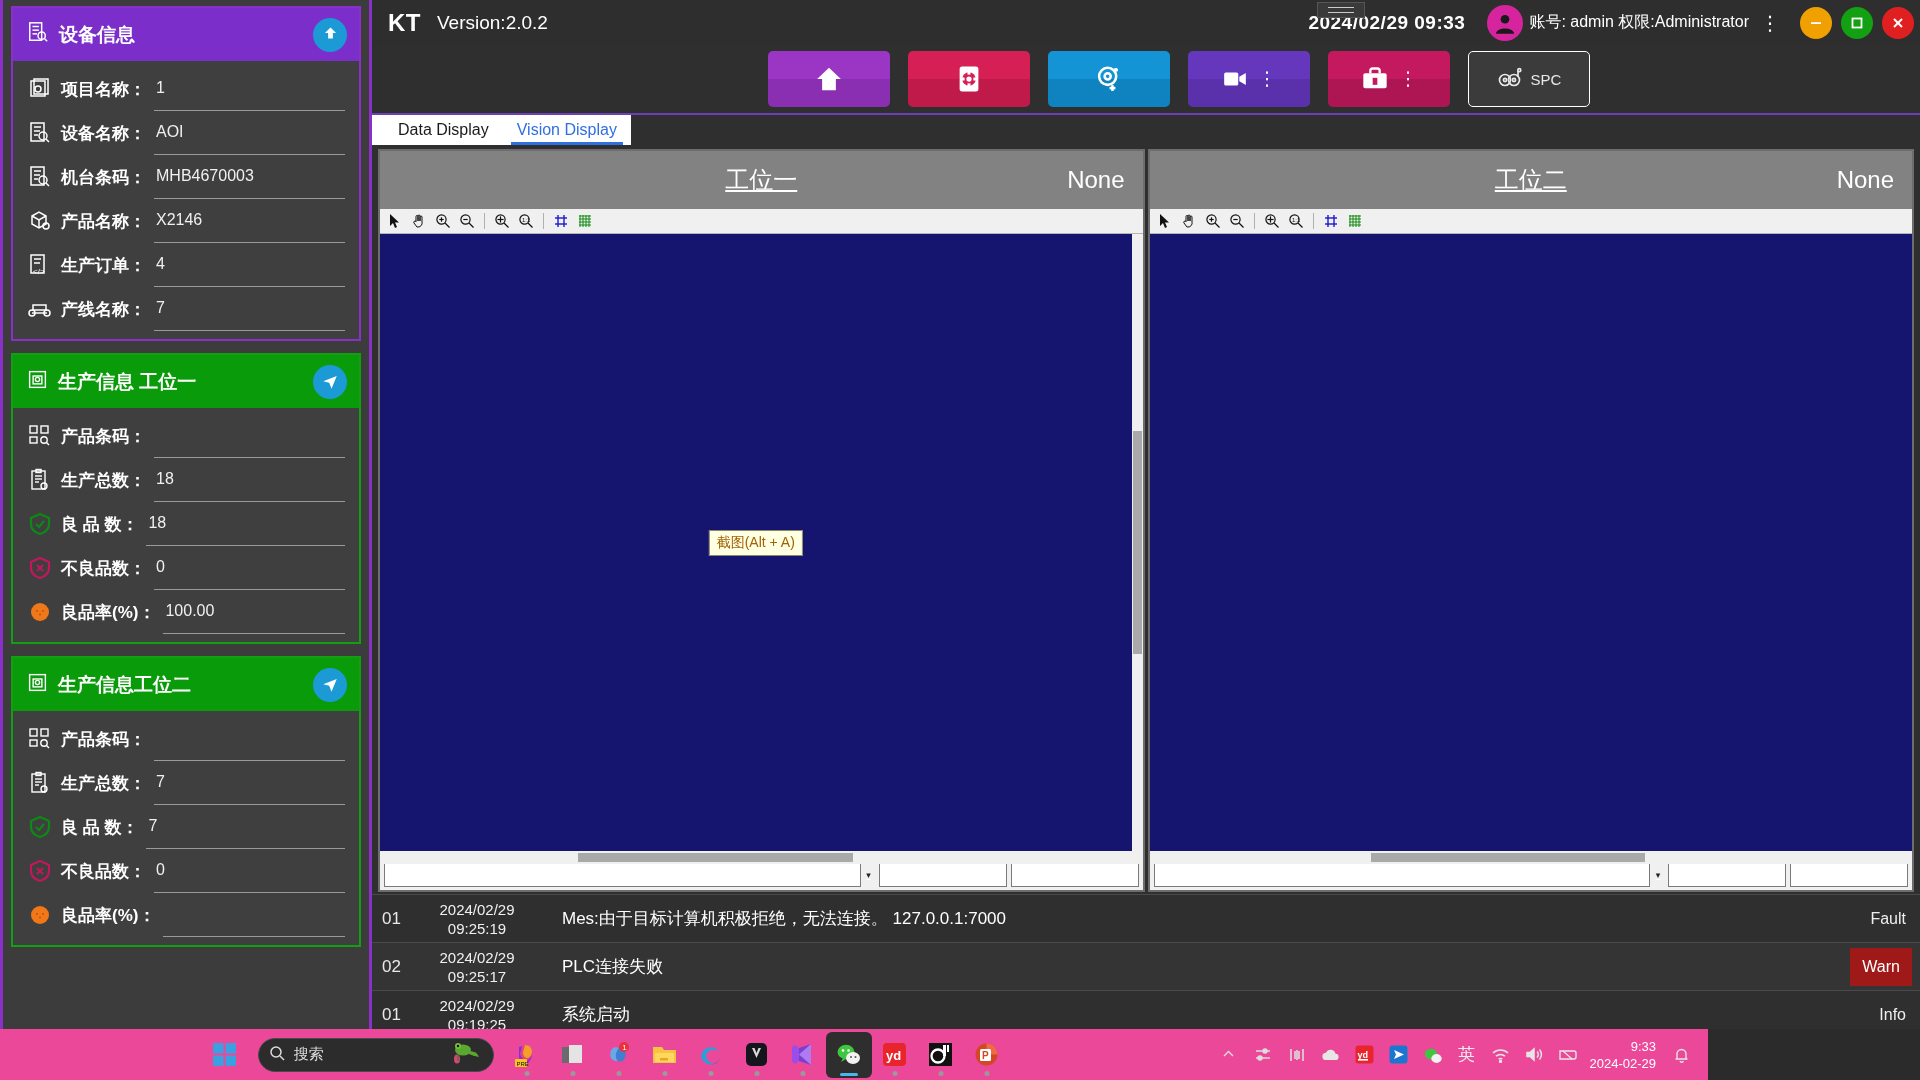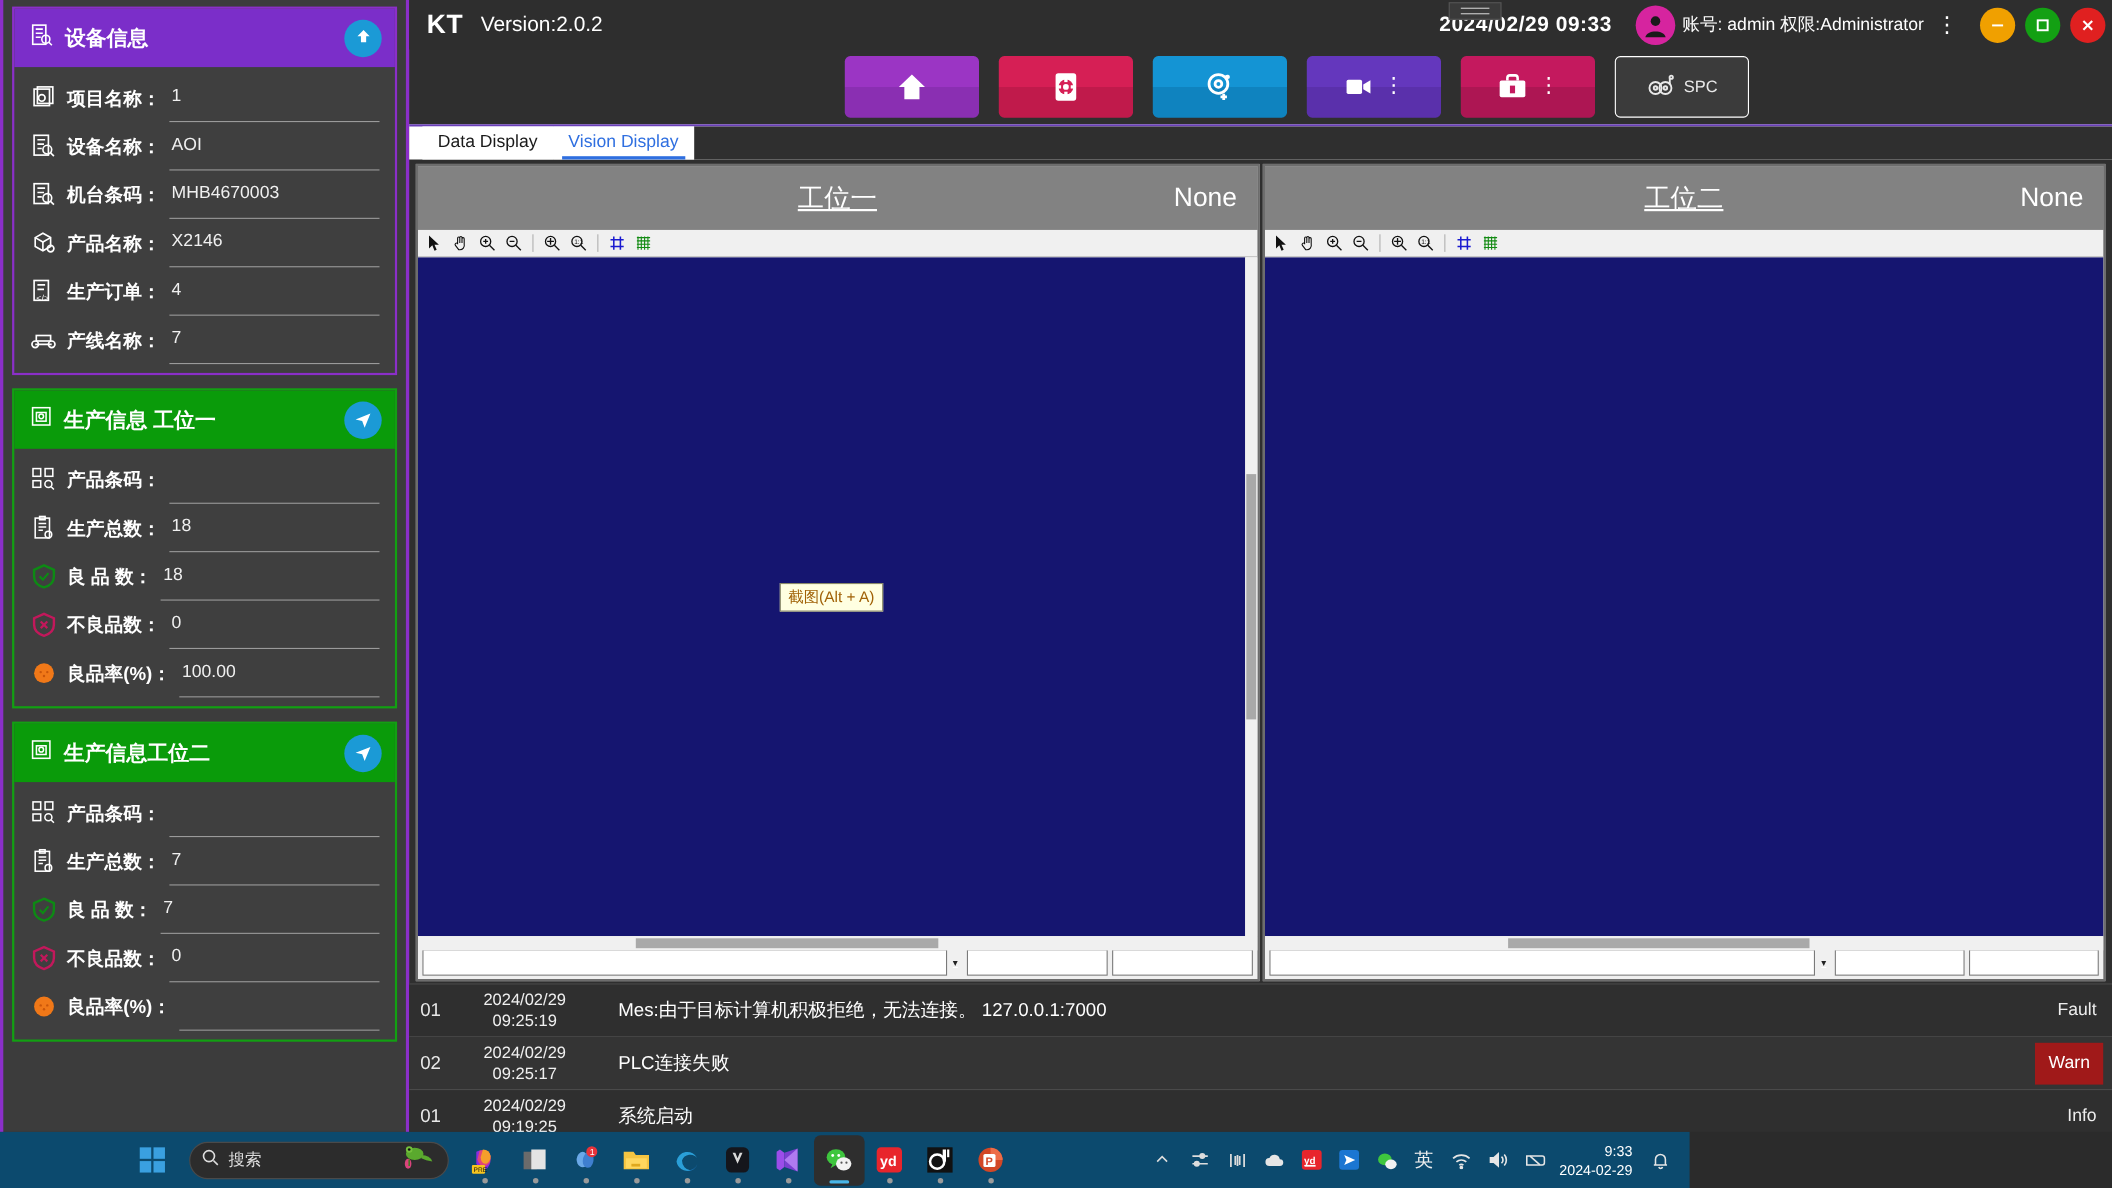--- a/index.html
+++ b/index.html
@@ -147,22 +147,22 @@
   }
   .logrow.alt { background:#343434; }
   .lg-idx { width:40px; font-size:17px; color:#e8e8e8;}
   .lg-time { width:110px; font-size:15px; line-height:19px; color:#f0f0f0; text-align:center;}
   .lg-msg { flex:1; font-size:17px; padding-left:30px; color:#fff;}
   .lg-lvl { font-size:16px; padding-right:14px; color:#eee;}
   .lg-lvl.warn { background:#a01919; color:#fff; padding:10px 12px; margin-right:8px;}
 
   
   #taskbar {
-    position:absolute; left:0; bottom:0; width:1536px; height:51px;
-    background:#0c4a6e; display:flex; align-items:center;
+    position:absolute; left:0; bottom:0; width:1708px; height:51px;
+    background:#ec4899; display:flex; align-items:center;
   }
   #tb-left { flex:1; display:flex; align-items:center; justify-content:center; gap:0;}
   .tb-item { width:46px; height:46px; display:flex; align-items:center; justify-content:center; position:relative;}
   .tb-item .dot { position:absolute; bottom:2px; left:50%; transform:translateX(-50%); width:5px; height:5px; border-radius:50%; background:#9a9a9a;}
   .tb-item.active { background:#2e2e2e; border-radius:6px; }
   .tb-item.active .dot { width:18px; height:3px; border-radius:2px; background:#49b6e8;}
   #searchbox {
     width:236px; height:34px; border-radius:17px; background:#2c2c2c;
     border:1px solid #4a4a4a; display:flex; align-items:center; padding:0 10px; gap:9px;
     margin:0 10px;

